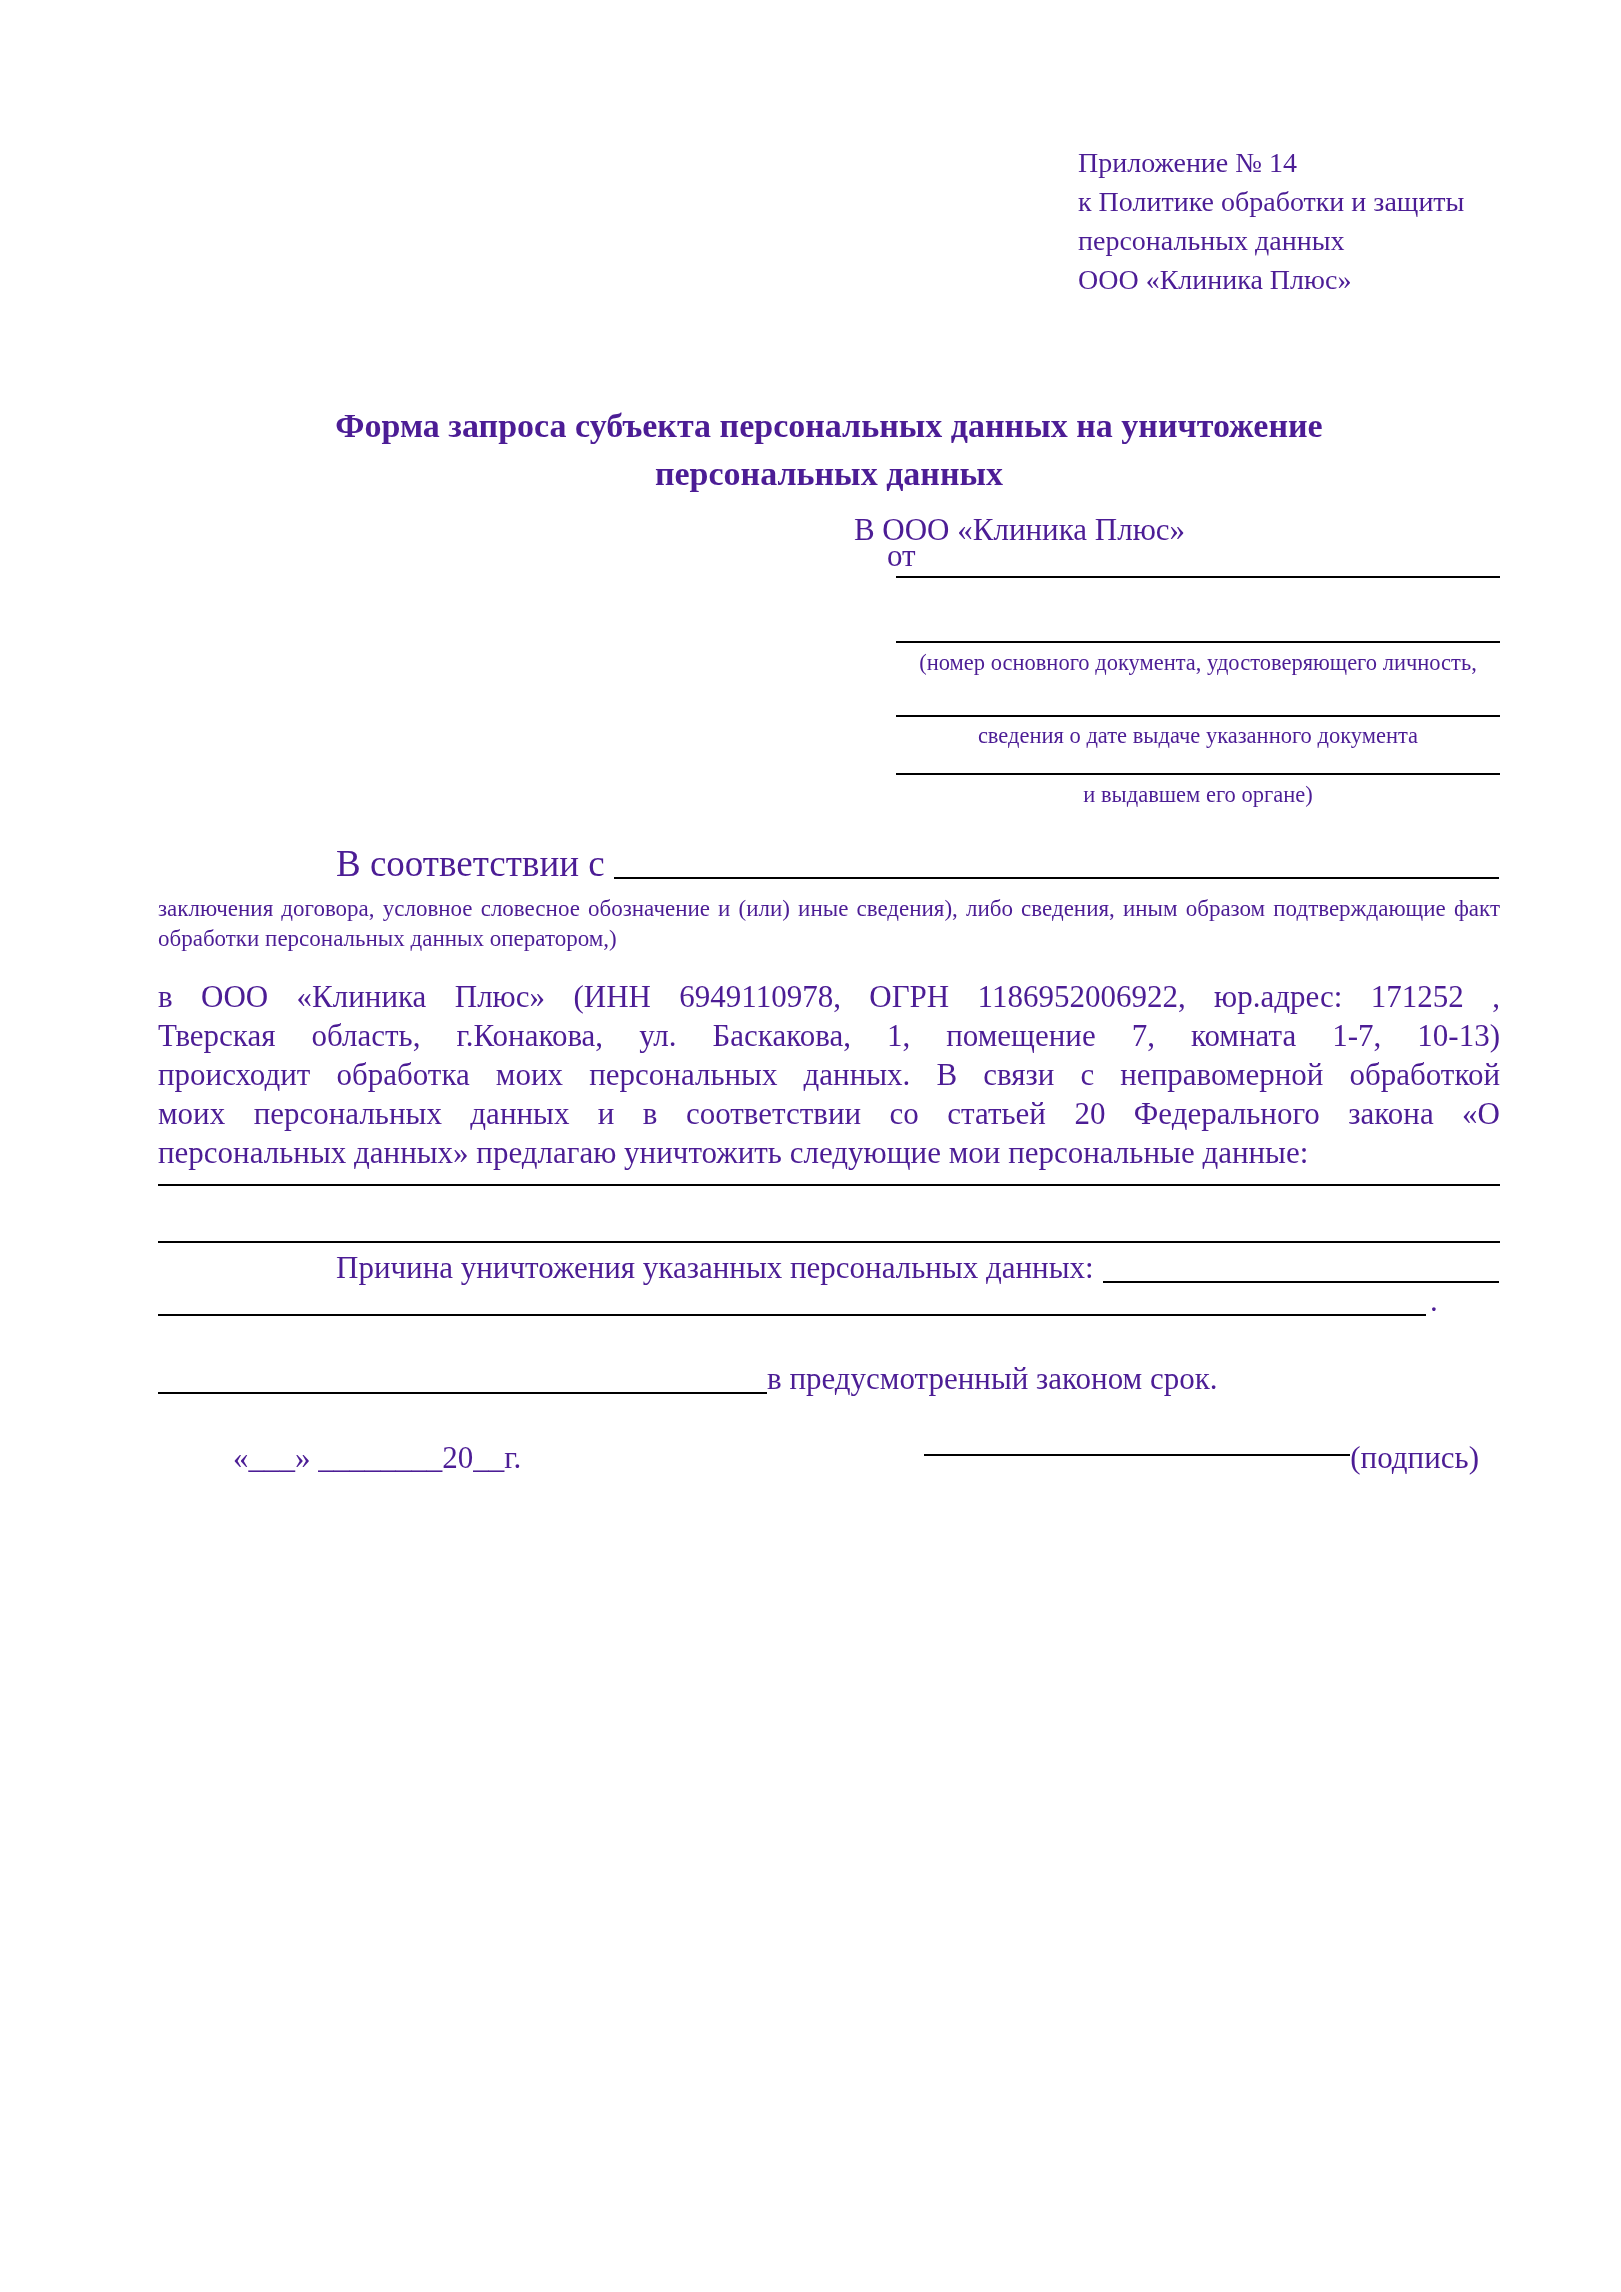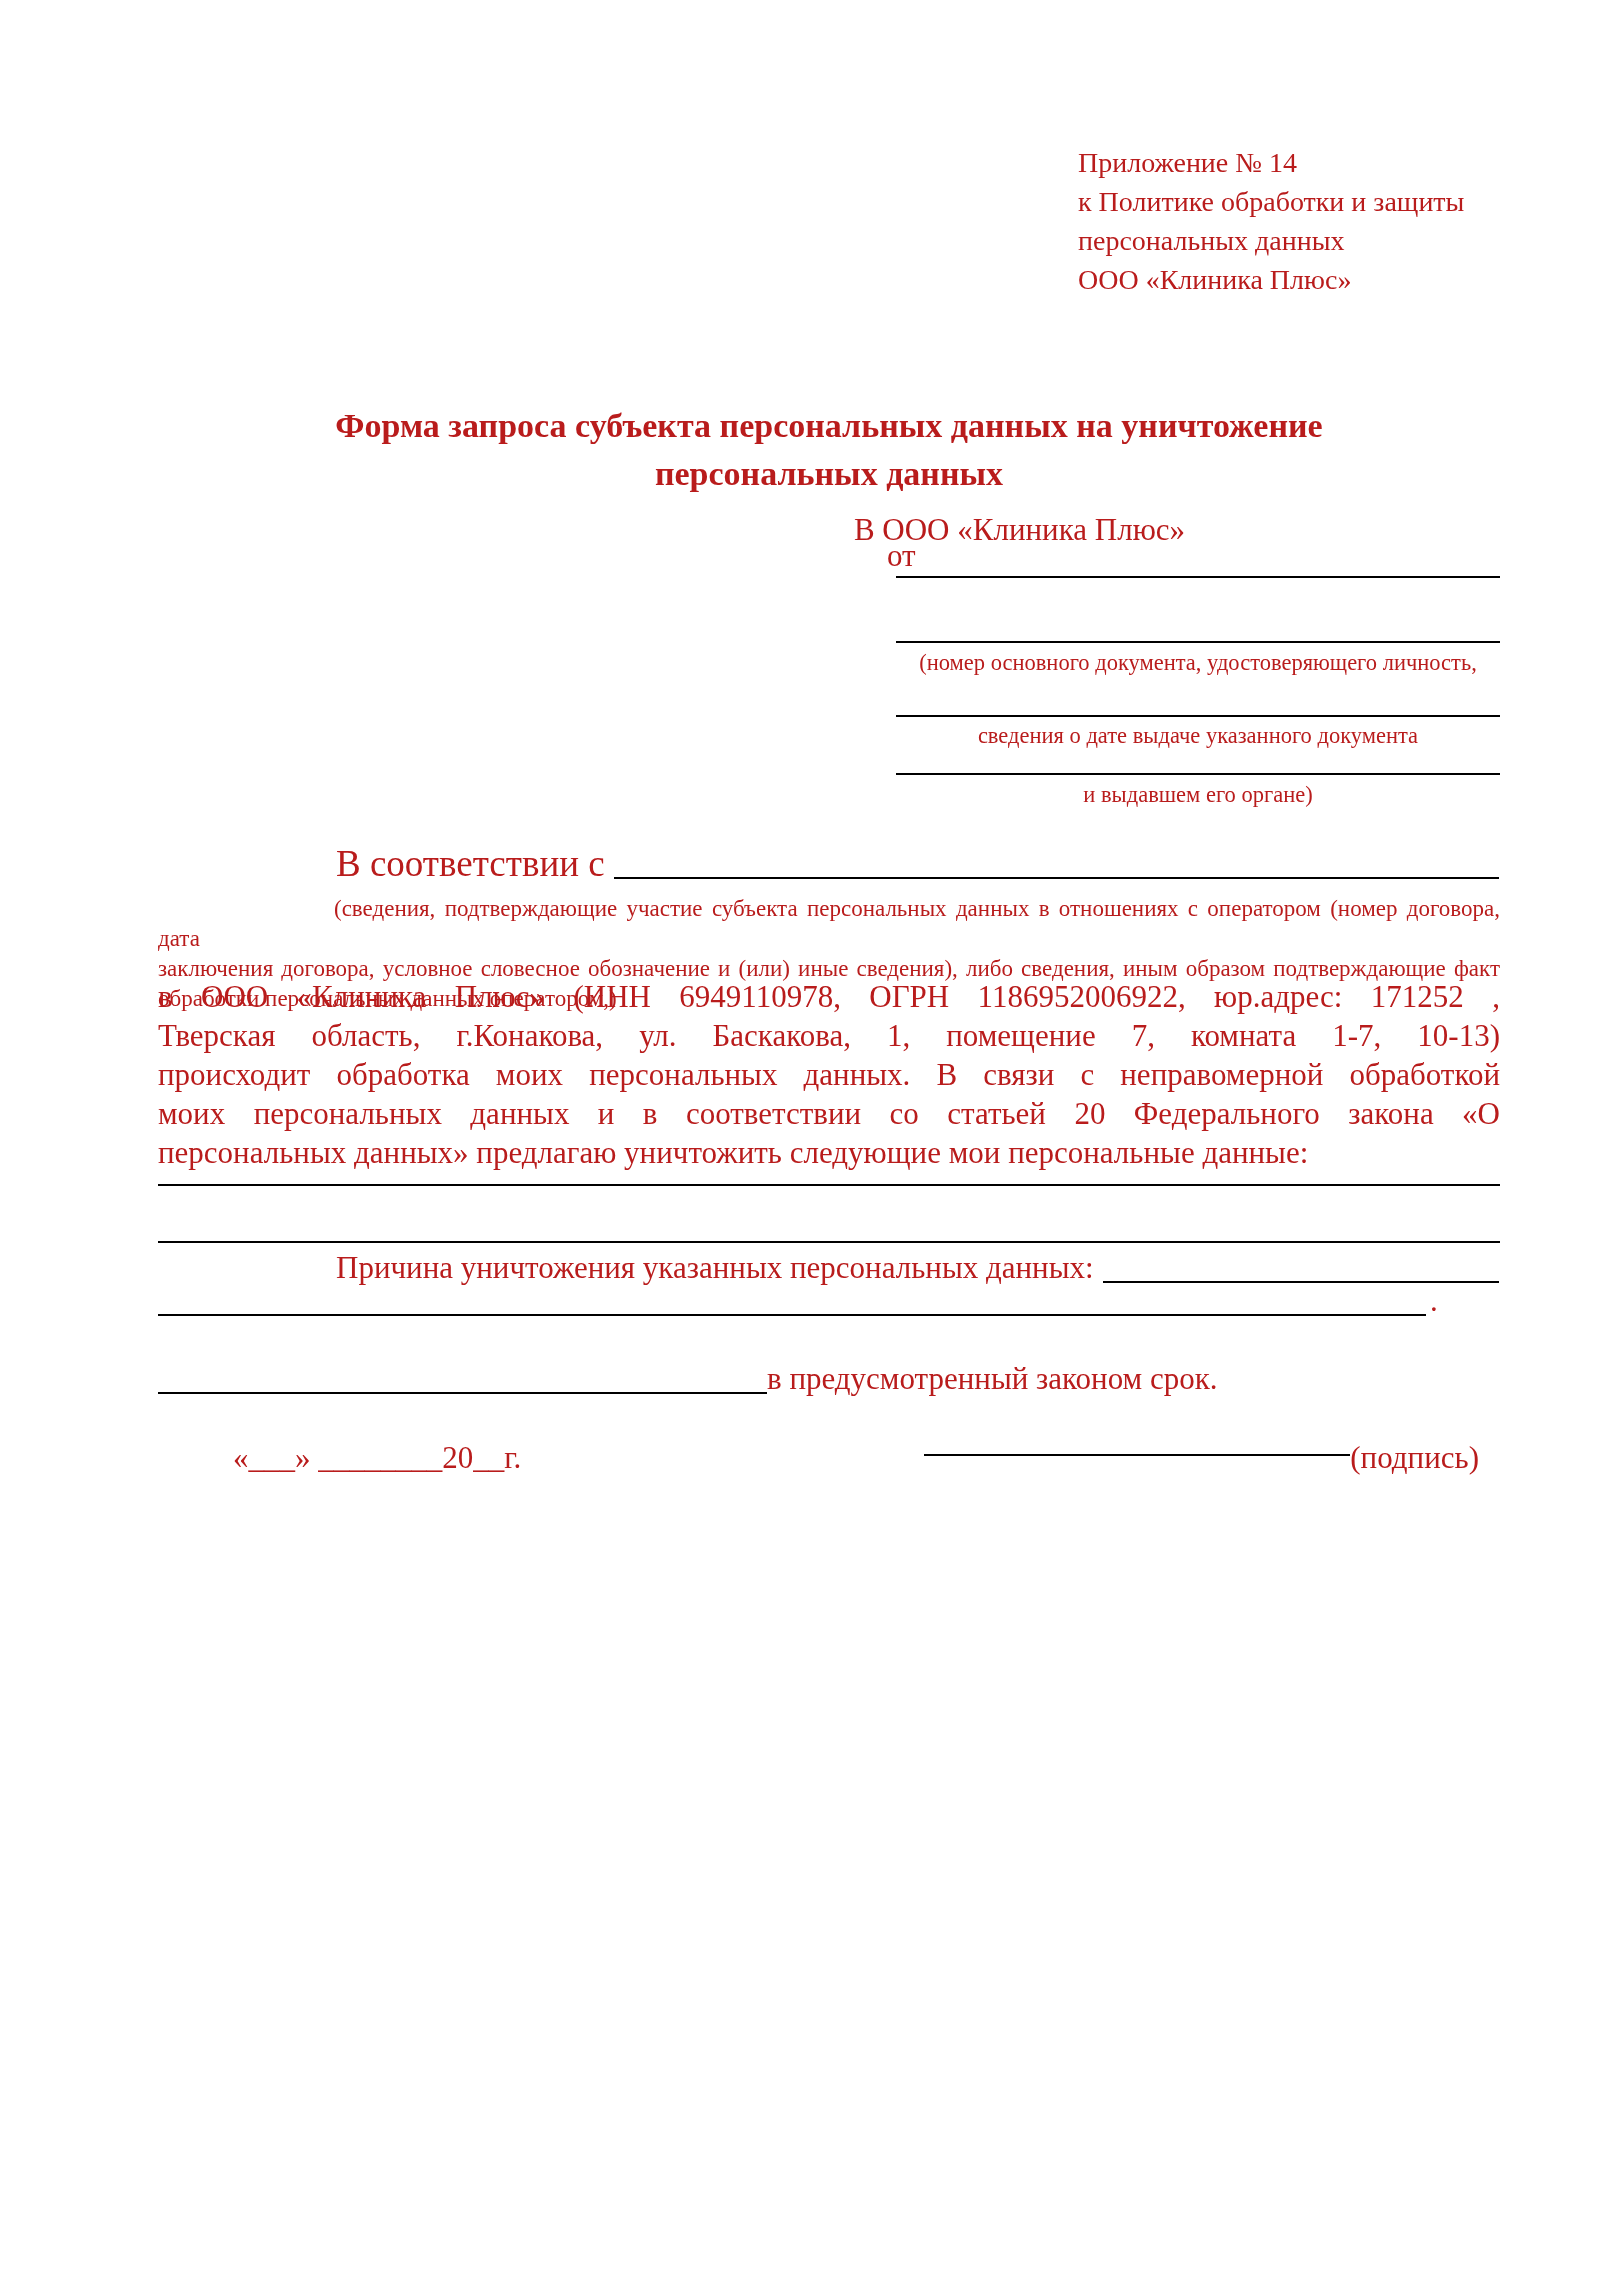--- a/index.html
+++ b/index.html
@@ -1,21 +1,21 @@
 <!DOCTYPE html>
 <html lang="ru"><head>
 <meta charset="utf-8">
 <style>
   html,body{margin:0;padding:0;background:#888;}
   .page{
     position:relative;
     width:1621px;height:2293px;
     margin:0 auto;
     background:#ffffff;
-    color:#b91c1c;
+    color:#4c1d95;
     font-family:"Liberation Serif","DejaVu Serif",serif;
     overflow:hidden;
   }
   .abs{position:absolute;}
 
   
   .header-block{left:1078px;top:143px;font-size:28px;line-height:39px;}
 
   
   .title-block{left:158px;top:402px;width:1342px;text-align:center;
@@ -98,21 +98,20 @@
 
   <div class="field-line" style="top:773px;"></div>
   <div class="field-cap" style="top:782px;">и выдавшем его органе)</div>
 
   <div class="abs accordance-row">
     <span>В соответствии с</span>
     <span class="fill-line"></span>
   </div>
 
   <div class="abs small-print">
-    <div class="sp-indent jl">(сведения, подтверждающие участие субъекта персональных данных в отношениях с оператором (номер договора, дата</div>
     <div class="jl">заключения договора, условное словесное обозначение и (или) иные сведения), либо сведения, иным образом подтверждающие факт</div>
     <div>обработки персональных данных оператором,)</div>
   </div>
 
   <div class="abs body-par">
     <div class="jl">в ООО «Клиника Плюс» (ИНН 6949110978, ОГРН 1186952006922, юр.адрес: 171252 ,</div>
     <div class="jl">Тверская область, г.Конакова, ул. Баскакова, 1, помещение 7, комната 1-7, 10-13)</div>
     <div class="jl">происходит обработка моих персональных данных. В связи с неправомерной обработкой</div>
     <div class="jl">моих персональных данных и в соответствии со статьей 20 Федерального закона «О</div>
     <div>персональных данных» предлагаю уничтожить следующие мои персональные данные:</div>

